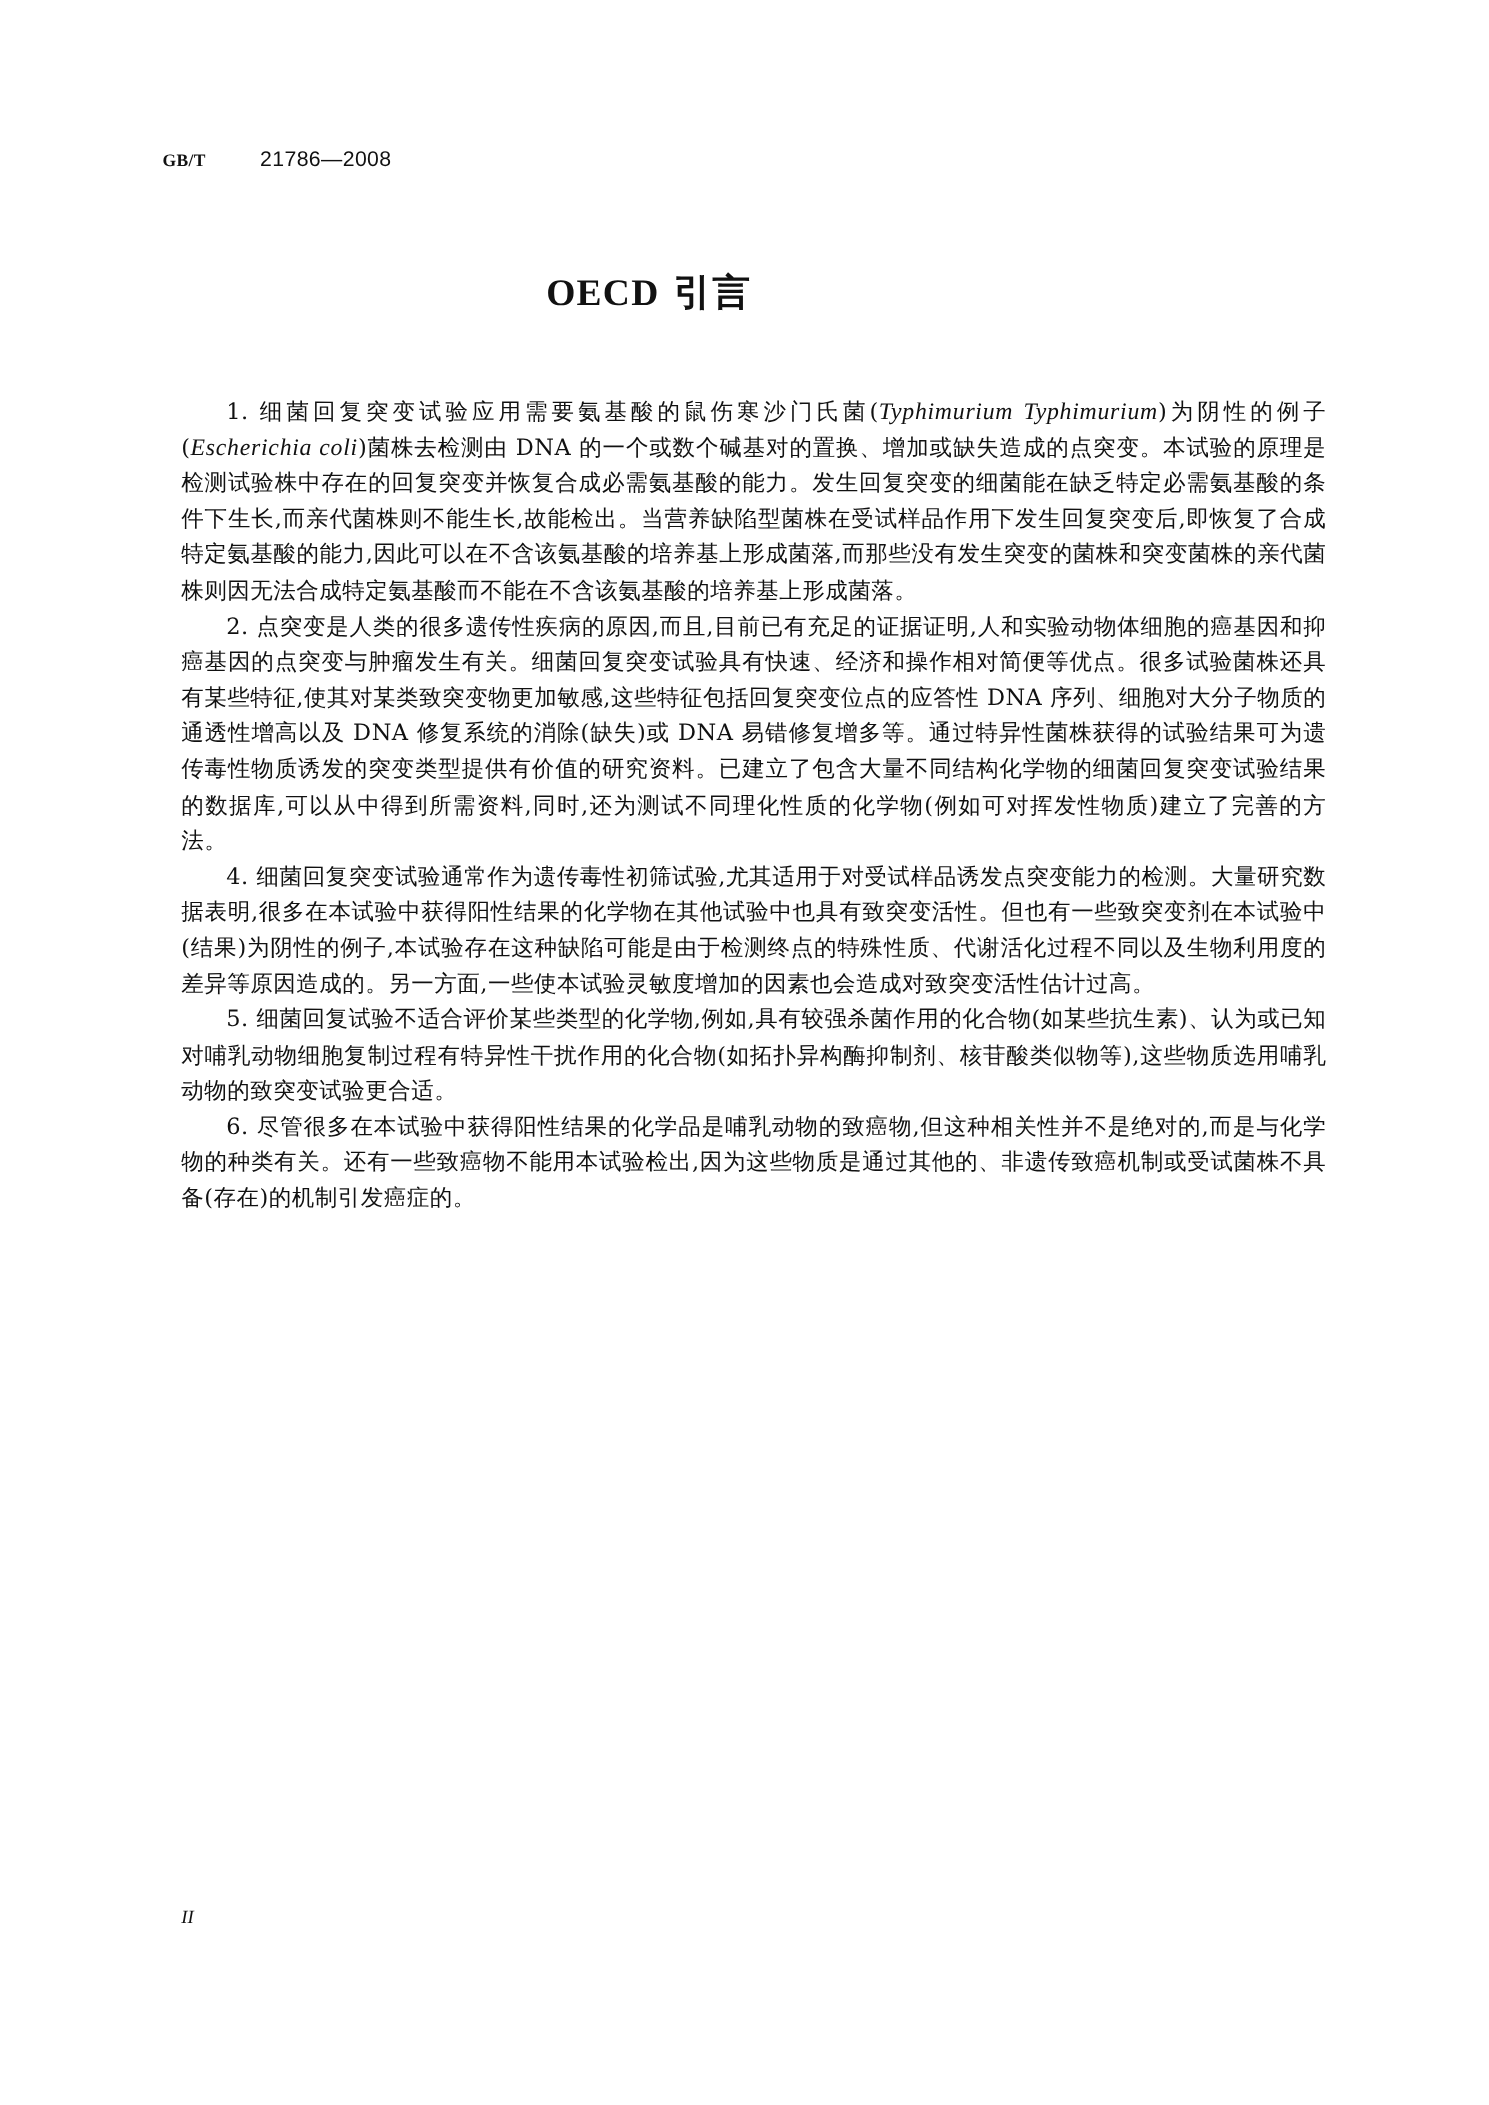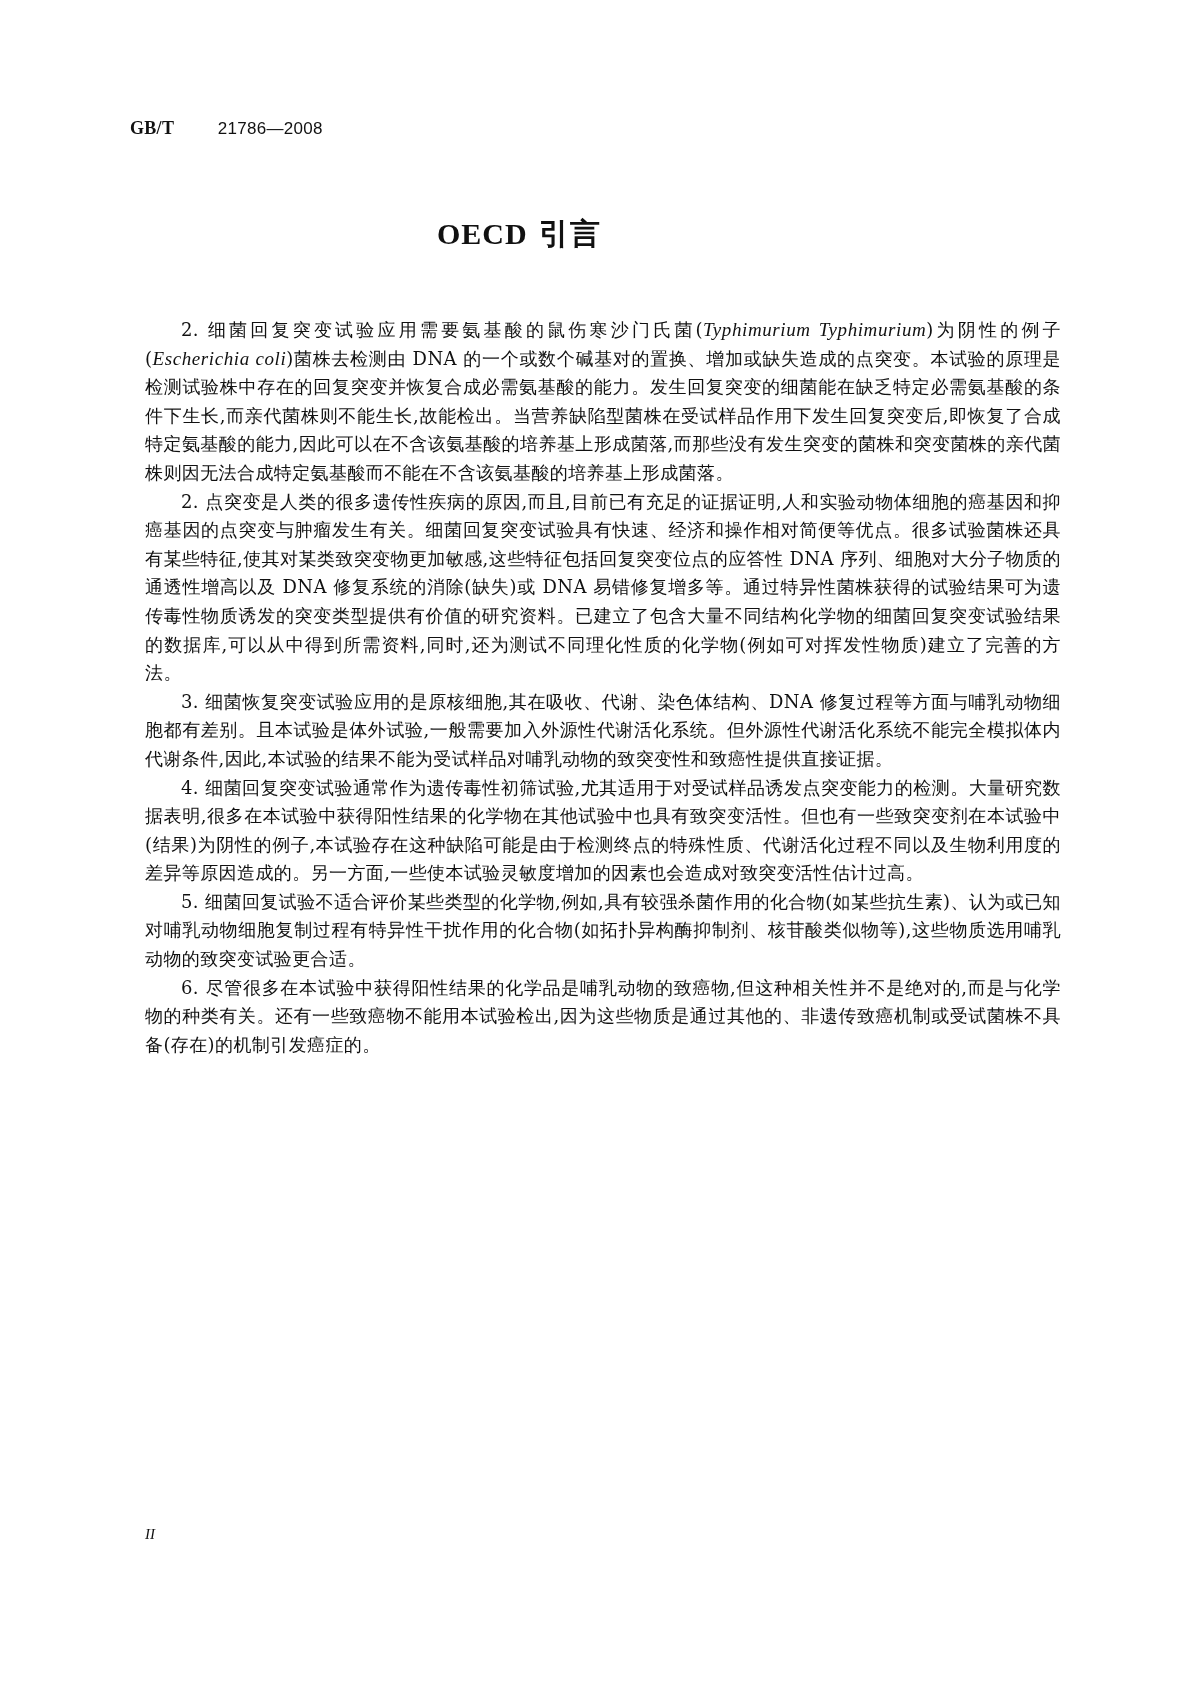--- a/index.html
+++ b/index.html
@@ -1,19 +1,19 @@
 <!DOCTYPE html>
 <html><head>
 <meta charset="utf-8">
 <style>
   html, body { margin: 0; padding: 0; background: #ffffff; }
   body { width: 1191px; height: 1684px; position: relative; overflow: hidden;
          font-family: "DejaVu Serif", "Liberation Serif", serif; color: #111; }
   .std-code { position: absolute; left: 130px; top: 118px; font-size: 17px; letter-spacing: 0.3px; }
-  .std-code b { font-family: "Liberation Serif", serif; font-weight: bold; font-size: 18px; }
+  .std-code b { font-family: "Liberation Serif", serif; font-weight: bold; font-size: 14px; }
   .std-code span.num { font-family: "Liberation Sans", sans-serif; margin-left: 32px; }
   .title { position: absolute; left: 0; width: 1038px; top: 214px; text-align: center;
            font-size: 30px; font-weight: bold; letter-spacing: 1px; }
   .title .latin { font-family: "Liberation Serif", serif; }
   .body { position: absolute; left: 145px; top: 316px; width: 916px; }
   .para { margin: 0; font-size: 18px; line-height: 28.6px; text-align: justify;
           text-indent: 2em; letter-spacing: 0.4px; }
   .para i { font-family: "Liberation Serif", serif; font-size: 19px; letter-spacing: 0.6px; }
   .page-num { position: absolute; left: 145px; top: 1526px; font-family: "Liberation Serif", serif; font-size: 15px; font-style: italic; }
 </style>
@@ -24,21 +24,20 @@
   <b>GB/T</b>&nbsp;
   <span class="num">21786—2008</span>
 </div>
 
 <div class="title">
   <span class="latin">OECD</span>
   <span>引言</span>
 </div>
 
 <div class="body">
-  <p class="para"><span>2. 细菌回复突变试验应用需要氨基酸的鼠伤寒沙门氏菌(</span><i>Typhimurium Typhimurium</i><span>)为阴性的例子(</span><i>Escherichia coli</i><span>)菌株去检测由 DNA 的一个或数个碱基对的置换、增加或缺失造成的点突变。本试验的原理是检测试验株中存在的回复突变并恢复合成必需氨基酸的能力。发生回复突变的细菌能在缺乏特定必需氨基酸的条件下生长,而亲代菌株则不能生长,故能检出。当营养缺陷型菌株在受试样品作用下发生回复突变后,即恢复了合成特定氨基酸的能力,因此可以在不含该氨基酸的培养基上形成菌落,而那些没有发生突变的菌株和突变菌株的亲代菌株则因无法合成特定氨基酸而不能在不含该氨基酸的培养基上形成菌落。</span></p>
+  <p class="para"><span>1. 细菌回复突变试验应用需要氨基酸的鼠伤寒沙门氏菌(</span><i>Typhimurium Typhimurium</i><span>)为阴性的例子(</span><i>Escherichia coli</i><span>)菌株去检测由 DNA 的一个或数个碱基对的置换、增加或缺失造成的点突变。本试验的原理是检测试验株中存在的回复突变并恢复合成必需氨基酸的能力。发生回复突变的细菌能在缺乏特定必需氨基酸的条件下生长,而亲代菌株则不能生长,故能检出。当营养缺陷型菌株在受试样品作用下发生回复突变后,即恢复了合成特定氨基酸的能力,因此可以在不含该氨基酸的培养基上形成菌落,而那些没有发生突变的菌株和突变菌株的亲代菌株则因无法合成特定氨基酸而不能在不含该氨基酸的培养基上形成菌落。</span></p>
   <p class="para">2. 点突变是人类的很多遗传性疾病的原因,而且,目前已有充足的证据证明,人和实验动物体细胞的癌基因和抑癌基因的点突变与肿瘤发生有关。细菌回复突变试验具有快速、经济和操作相对简便等优点。很多试验菌株还具有某些特征,使其对某类致突变物更加敏感,这些特征包括回复突变位点的应答性 DNA 序列、细胞对大分子物质的通透性增高以及 DNA 修复系统的消除(缺失)或 DNA 易错修复增多等。通过特异性菌株获得的试验结果可为遗传毒性物质诱发的突变类型提供有价值的研究资料。已建立了包含大量不同结构化学物的细菌回复突变试验结果的数据库,可以从中得到所需资料,同时,还为测试不同理化性质的化学物(例如可对挥发性物质)建立了完善的方法。</p>
-  <p class="para">3. 细菌恢复突变试验应用的是原核细胞,其在吸收、代谢、染色体结构、DNA 修复过程等方面与哺乳动物细胞都有差别。且本试验是体外试验,一般需要加入外源性代谢活化系统。但外源性代谢活化系统不能完全模拟体内代谢条件,因此,本试验的结果不能为受试样品对哺乳动物的致突变性和致癌性提供直接证据。</p>
   <p class="para">4. 细菌回复突变试验通常作为遗传毒性初筛试验,尤其适用于对受试样品诱发点突变能力的检测。大量研究数据表明,很多在本试验中获得阳性结果的化学物在其他试验中也具有致突变活性。但也有一些致突变剂在本试验中(结果)为阴性的例子,本试验存在这种缺陷可能是由于检测终点的特殊性质、代谢活化过程不同以及生物利用度的差异等原因造成的。另一方面,一些使本试验灵敏度增加的因素也会造成对致突变活性估计过高。</p>
   <p class="para">5. 细菌回复试验不适合评价某些类型的化学物,例如,具有较强杀菌作用的化合物(如某些抗生素)、认为或已知对哺乳动物细胞复制过程有特异性干扰作用的化合物(如拓扑异构酶抑制剂、核苷酸类似物等),这些物质选用哺乳动物的致突变试验更合适。</p>
   <p class="para">6. 尽管很多在本试验中获得阳性结果的化学品是哺乳动物的致癌物,但这种相关性并不是绝对的,而是与化学物的种类有关。还有一些致癌物不能用本试验检出,因为这些物质是通过其他的、非遗传致癌机制或受试菌株不具备(存在)的机制引发癌症的。</p>
 </div>
 
 <div class="page-num">II</div>
 
 </body></html>

